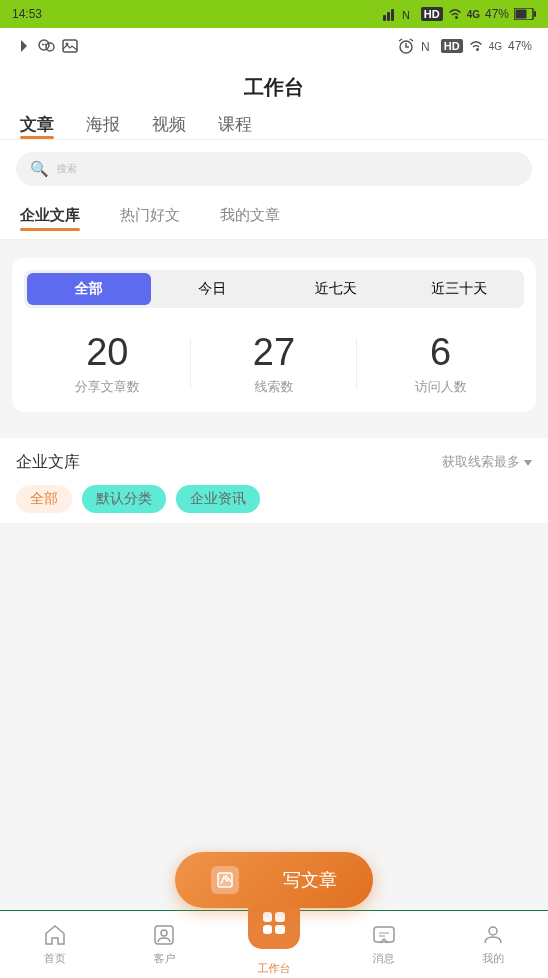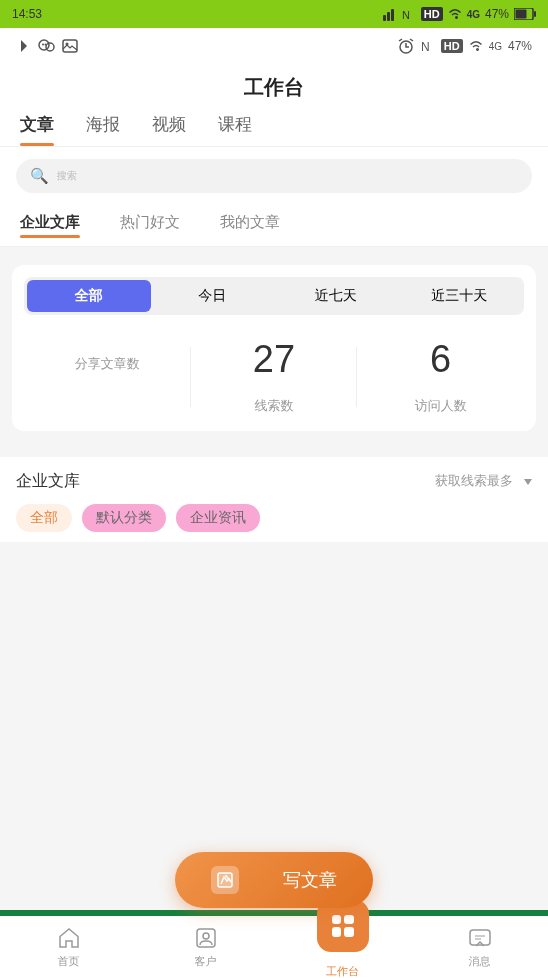--- a/index.html
+++ b/index.html
@@ -57,21 +57,21 @@
     .tabs {
       background: #fff;
       display: flex;
       padding: 8px 20px 0;
       gap: 32px;
       border-bottom: 1px solid #f0f0f0;
     }
     .tab-item {
       font-size: 17px;
       color: #666;
-      padding-bottom: 10px;
+      padding-bottom: 3px;
       cursor: pointer;
       position: relative;
     }
     .tab-item.active {
       color: #333;
       font-weight: 600;
     }
     .tab-item.active::after {
       content: '';
       position: absolute;
@@ -188,21 +188,21 @@
     }
     .stat-number {
       font-size: 38px;
       font-weight: 400;
       color: #333;
       line-height: 1.1;
     }
     .stat-label {
       font-size: 13px;
       color: #999;
-      margin-top: 16px;
+      margin-top: 4px;
     }
 
     
     .content-section {
       background: #fff;
       margin-top: 8px;
       padding: 14px 16px 10px;
     }
     .content-header {
       display: flex;
@@ -213,21 +213,21 @@
     .content-title {
       font-size: 16px;
       color: #333;
       font-weight: 500;
     }
     .content-sort {
       font-size: 13px;
       color: #999;
       display: flex;
       align-items: center;
-      gap: 11px;
+      gap: 4px;
     }
     .chevron-down {
       display: inline-block;
       border-left: 4px solid transparent;
       border-right: 4px solid transparent;
       border-top: 6px solid #999;
       margin-top: 2px;
     }
 
     
@@ -240,21 +240,21 @@
       padding: 5px 14px;
       border-radius: 16px;
       font-size: 14px;
       cursor: pointer;
     }
     .cat-tag.active {
       background: #FFF0E6;
       color: #E8823A;
     }
     .cat-tag.inactive {
-      background: #f9a8d4;
+      background: #5eead4;
       color: #666;
     }
 
     
     .write-btn-container {
       position: absolute;
       bottom: 70px;
       left: 50%;
       transform: translateX(-50%);
       z-index: 10;
@@ -288,21 +288,21 @@
     }
 
     
     .bottom-nav {
       position: absolute;
       bottom: 0;
       left: 0;
       right: 0;
       height: 68px;
       background: #fff;
-      border-top: 6px solid #15803d;
+      border-top: 1px solid #15803d;
       display: flex;
       align-items: center;
     }
     .nav-item {
       flex: 1;
       display: flex;
       flex-direction: column;
       align-items: center;
       gap: 4px;
       cursor: pointer;
@@ -444,20 +444,21 @@
 
   <div class="period-filter">
     <div class="period-btn active">全部</div>
     <div class="period-btn">今日</div>
     <div class="period-btn">近七天</div>
     <div class="period-btn">近三十天</div>
   </div>
 
   <div class="stats-row">
     <div class="stat-item">
+      <div class="stat-number">20</div>
       <div class="stat-label">分享文章数</div>
     </div>
     <div class="stat-item">
       <div class="stat-number">27</div>
       <div class="stat-label">线索数</div>
     </div>
     <div class="stat-item">
       <div class="stat-number">6</div>
       <div class="stat-label">访问人数</div>
     </div>
@@ -528,13 +529,20 @@
 
   <div class="nav-item">
     <svg width="24" height="24" viewBox="0 0 24 24">
       <rect x="2" y="4" width="20" height="15" rx="3" stroke="#999" stroke-width="1.5" fill="none"></rect>
       <path d="M8 20 L12 16 L16 20" stroke="#999" stroke-width="1.5" fill="none"></path>
       <path d="M7 10 h10 M7 13 h6" stroke="#999" stroke-width="1.2"></path>
     </svg>
     <span class="nav-label">消息</span>
   </div>
 
+  <div class="nav-item">
+    <svg width="24" height="24" viewBox="0 0 24 24">
+      <circle cx="12" cy="8" r="4" stroke="#999" stroke-width="1.5" fill="none"></circle>
+      <path d="M4 20 Q4 14 12 14 Q20 14 20 20" stroke="#999" stroke-width="1.5" fill="none"></path>
+    </svg>
+    <span class="nav-label">我的</span>
+  </div>
 </div>
 
 </body></html>

